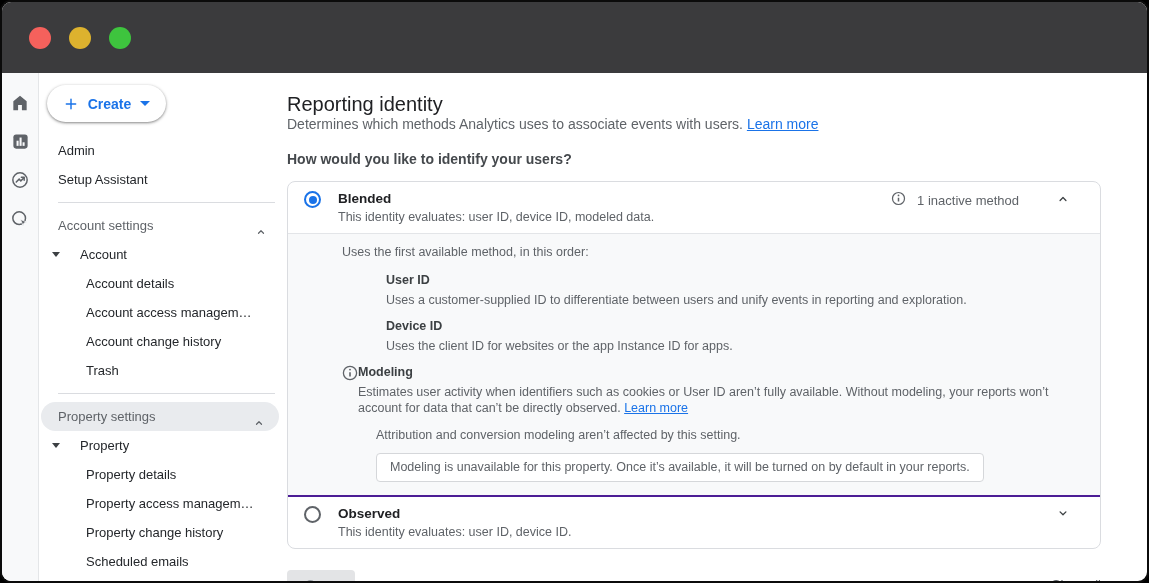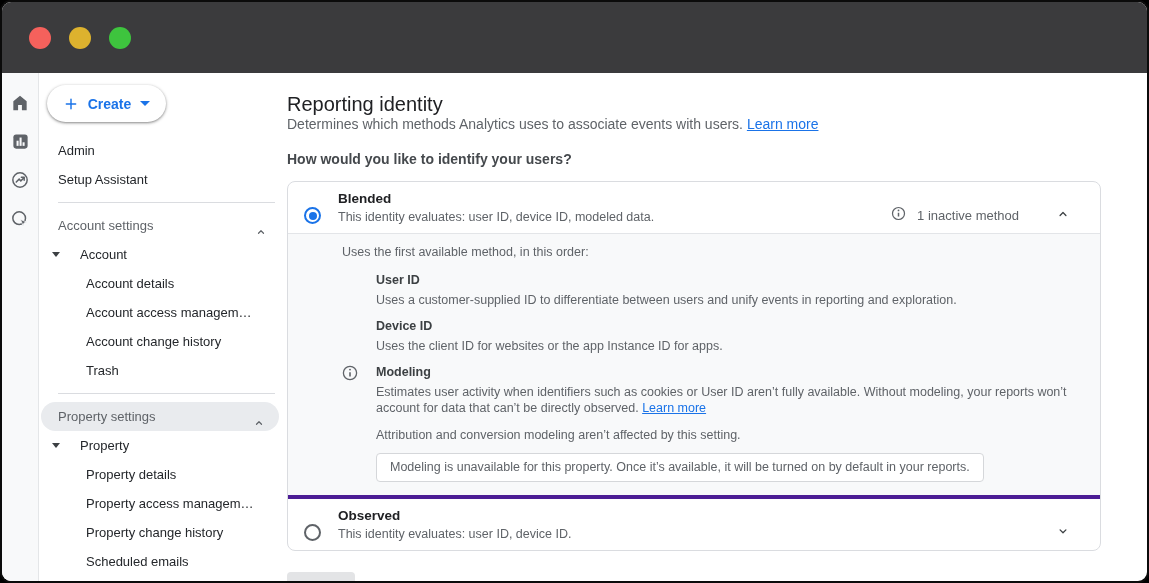--- a/index.html
+++ b/index.html
@@ -48,36 +48,36 @@
   .side-divider { border:none; border-top:1px solid #dadce0; margin:8px 12px 8px 19px; }
 
   
   .main { flex:1; padding:20px 46px 0 0; }
   .page-title { font-size:20px; font-weight:normal; color:#202124; }
   .page-subtitle { font-size:14px; color:#5f6368; margin-bottom:19px; }
   .link { color:#1a73e8; text-decoration:underline; cursor:pointer; }
   .question { font-size:14px; font-weight:bold; color:#45494d; margin-bottom:14px; }
 
   .card { background:#fff; border:1px solid #dadce0; border-radius:8px; }
-  .option-header { display:flex; align-items:flex-end; padding:9px 30px 9px 16px; min-height:51px; cursor:pointer; }
+  .option-header { display:flex; align-items:flex-start; padding:9px 30px 9px 16px; min-height:51px; cursor:pointer; }
   .radio { width:17px; height:17px; border-radius:50%; border:2px solid #1a73e8; margin-right:17px; flex:none; position:relative; }
   .radio.checked::after { content:""; position:absolute; left:2.5px; top:2.5px; width:8px; height:8px; border-radius:50%; background:#1a73e8; }
   .radio.unchecked { border-color:#5f6368; }
   .option-text { flex:1; }
   .option-title { font-size:13.5px; font-weight:bold; color:#202124; }
   .option-desc { font-size:12.5px; color:#5f6368; margin-top:4px; }
   .header-right { display:flex; align-items:center; gap:11px; color:#5f6368; font-size:13px; }
   .header-right .chev { margin-left:26px; }
 
-  .expanded { background:#f8f9fa; border-top:1px solid #e3e5e8; border-bottom:4px solid #4c1d95; padding:11px 16px 13px 54px; font-size:12.5px; line-height:15px; }
+  .expanded { background:#f8f9fa; border-top:1px solid #e3e5e8; border-bottom:2px solid #4c1d95; padding:11px 16px 13px 54px; font-size:12.5px; line-height:15px; }
   .intro { color:#5f6368; margin-bottom:13px; }
-  .method { margin-left:34px; margin-bottom:11px; }
+  .method { margin-left:44px; margin-bottom:11px; }
   .method-name { font-weight:bold; color:#3c4043; margin-bottom:4px; }
   .method-desc { color:#5f6368; line-height:16px; }
-  .modeling-row { display:flex; gap:18px; }
+  .modeling-row { display:flex; }
   .modeling-row .info-icon { flex:none; margin-top:0; }
   .modeling-body { max-width:720px; }
   .method-note { margin-left:34px; margin-top:12px; color:#5f6368; }
   .notice-box { display:inline-block; margin-left:34px; margin-top:10px; background:#fff; border:1px solid #d5d7da; border-radius:4px; padding:6px 13px; color:#5f6368; }
 
   .below-card { position:relative; height:70px; }
   .show-all { position:absolute; right:0; top:28px; font-size:13px; color:#5f6368; cursor:pointer; }
   .save-btn { position:absolute; left:0; top:21px; background:#e3e4e6; color:#9aa0a6; border:none; border-radius:4px; padding:7px 19px; font-size:13px; font-weight:bold; font-family:"Liberation Sans", sans-serif; }
 </style>
 </head>

